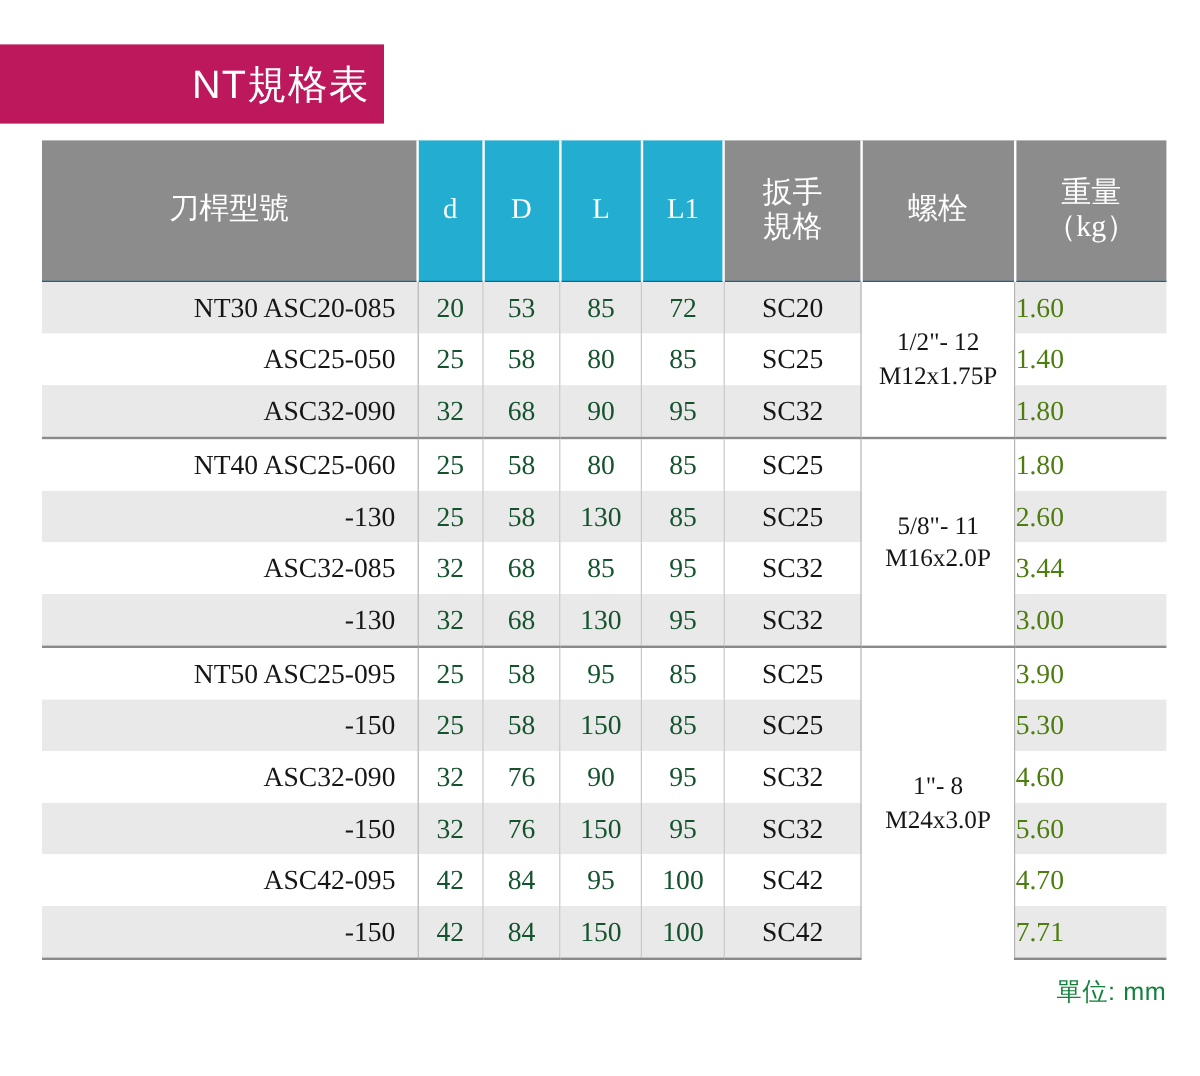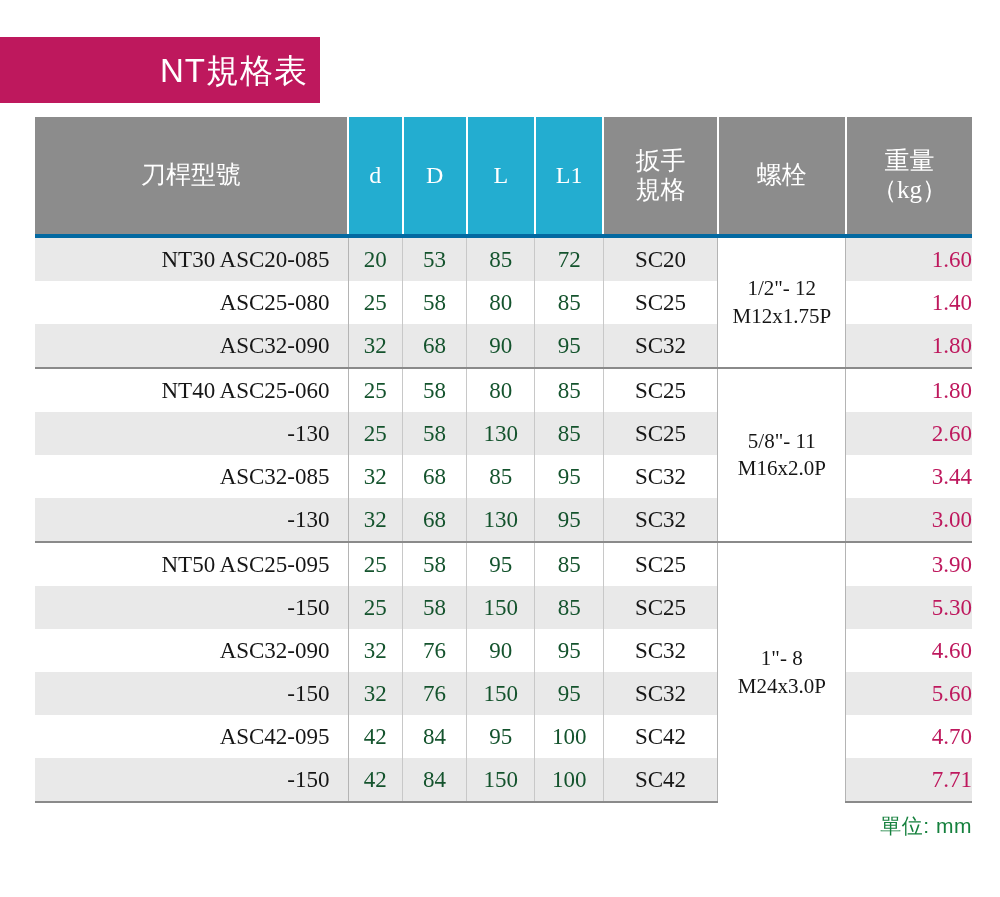--- a/index.html
+++ b/index.html
@@ -96,34 +96,34 @@
     text-align: center;
     color: #161616;
     background: #ffffff;
     font-size: 21px;
     line-height: 1.3;
     border-right: 1px solid #b4b4b4;
     border-left: 1px solid #b4b4b4;
   }
   tbody td.c-bolt .bolt-line { display: block; }
   tbody td.c-weight {
-    text-align: right;
-    color: #be185d;
+    text-align: left;
+    color: #4d7c0f;
     border-right: none;
   }
 
   
   tr.row-shade td { background: #e9e9e9; }
   tr.row-plain td { background: #ffffff; }
   tr.row-shade td.c-bolt,
   tr.row-plain td.c-bolt { background: #ffffff; }
 
   
   tr.group-start td { border-top: 2px solid #8a8a8a; }
-  tbody tr:first-child td { border-top: 4px solid #0369a1; }
+  tbody tr:first-child td { border-top: 1px solid #0369a1; }
   tbody tr.last-row td { border-bottom: 2px solid #8a8a8a; }
 
   
   .unit-note {
     position: absolute;
     right: 28px;
     top: 812px;
     font-size: 21px;
     color: #15803d;
     letter-spacing: 0.5px;
@@ -173,21 +173,21 @@
         <td class="c-dim">85</td>
         <td class="c-dim">72</td>
         <td class="c-wrench">SC20</td>
         <td class="c-bolt" rowspan="3">
           <span class="bolt-line">1/2"- 12</span>
           <span class="bolt-line">M12x1.75P</span>
         </td>
         <td class="c-weight">1.60</td>
       </tr>
       <tr class="row-plain">
-        <td class="c-model">ASC25-080</td>
+        <td class="c-model">ASC25-050</td>
         <td class="c-dim">25</td>
         <td class="c-dim">58</td>
         <td class="c-dim">80</td>
         <td class="c-dim">85</td>
         <td class="c-wrench">SC25</td>
         <td class="c-weight">1.40</td>
       </tr>
       <tr class="row-shade">
         <td class="c-model">ASC32-090</td>
         <td class="c-dim">32</td>

